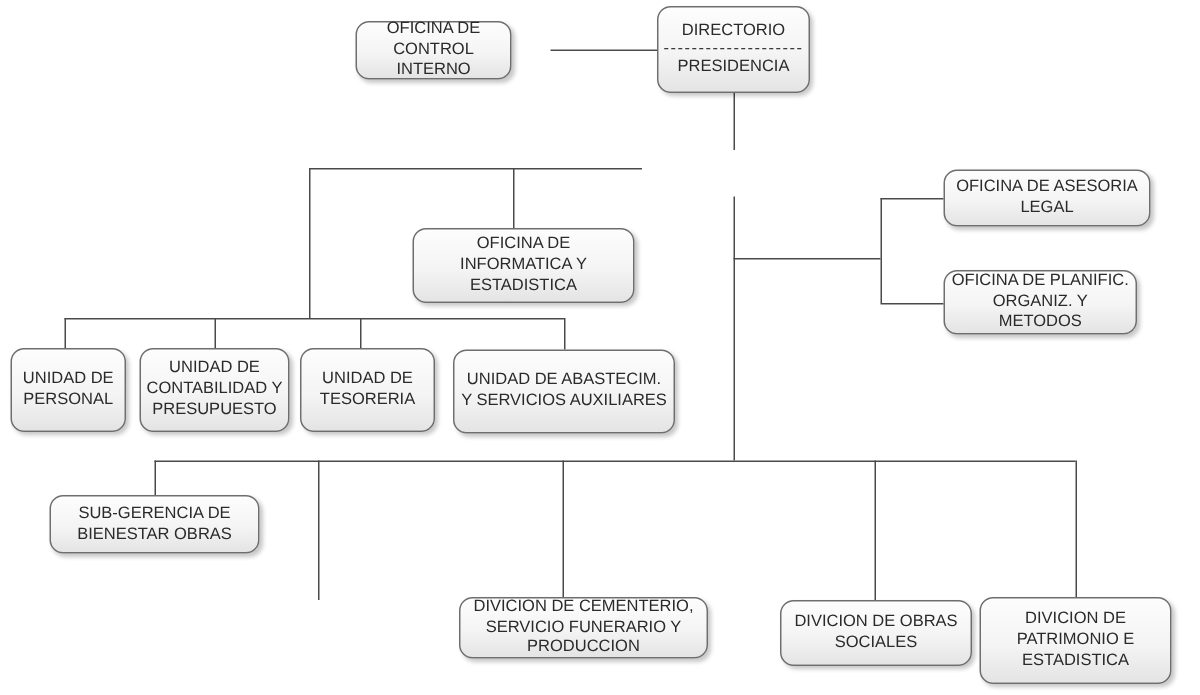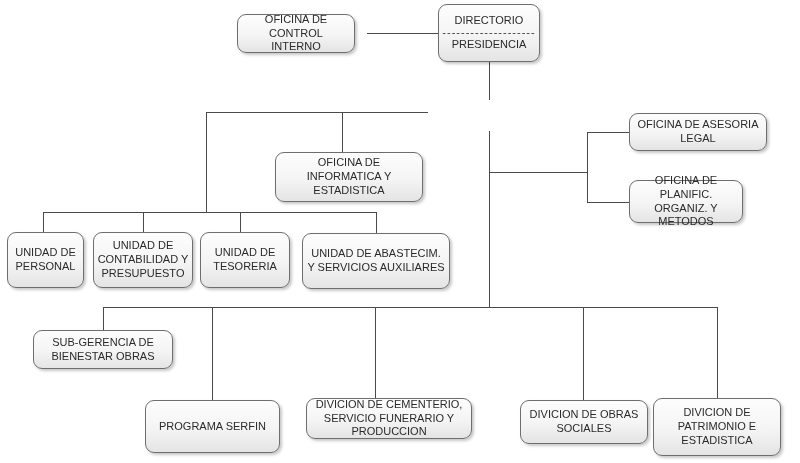--- a/index.html
+++ b/index.html
@@ -46,38 +46,38 @@
   <div class="edge h" style="left:587px;top:132px;width:42px"></div>
   <div class="edge h" style="left:587px;top:202px;width:42px"></div>
 
   <div class="edge h" style="left:103px;top:307px;width:614px"></div>
   <div class="edge v" style="left:103px;top:307px;height:23px"></div>
   <div class="edge v" style="left:212px;top:307px;height:93px"></div>
   <div class="edge v" style="left:375px;top:307px;height:91px"></div>
   <div class="edge v" style="left:583px;top:307px;height:93px"></div>
   <div class="edge v" style="left:717px;top:307px;height:91px"></div>
 
-  <div class="node" style="left:237px;top:14px;width:118px;height:39px">
+  <div class="node" style="left:237px;top:14px;width:104px;height:39px">
     <span class="lbl">OFICINA DE CONTROL
 INTERNO</span>
   </div>
 
   <div class="node" style="left:438px;top:4px;width:102px;height:58px">
     <span class="lbl">DIRECTORIO</span>
     <span class="dash">--------------------</span>
     <span class="lbl">PRESIDENCIA</span>
   </div>
 
 
   <div class="node" style="left:629px;top:113px;width:138px;height:38px">
     <span class="lbl">OFICINA DE ASESORIA
 LEGAL</span>
   </div>
 
-  <div class="node" style="left:629px;top:180px;width:114px;height:43px">
+  <div class="node" style="left:629px;top:180px;width:129px;height:43px">
     <span class="lbl">OFICINA DE PLANIFIC.
 ORGANIZ. Y METODOS</span>
   </div>
 
   <div class="node" style="left:275px;top:152px;width:148px;height:50px">
     <span class="lbl">OFICINA DE
 INFORMATICA Y
 ESTADISTICA</span>
   </div>
 
@@ -100,23 +100,20 @@
   <div class="node" style="left:302px;top:233px;width:148px;height:56px">
     <span class="lbl">UNIDAD DE ABASTECIM.
 Y SERVICIOS AUXILIARES</span>
   </div>
 
   <div class="node" style="left:33px;top:330px;width:140px;height:39px">
     <span class="lbl">SUB-GERENCIA DE
 BIENESTAR OBRAS</span>
   </div>
 
-  <div class="node" style="left:145px;top:400px;width:135px;height:53px">
-    <span class="lbl">PROGRAMA SERFIN</span>
-  </div>
 
   <div class="node" style="left:306px;top:398px;width:166px;height:41px">
     <span class="lbl">DIVICION DE CEMENTERIO,
 SERVICIO FUNERARIO Y
 PRODUCCION</span>
   </div>
 
   <div class="node" style="left:520px;top:400px;width:128px;height:44px">
     <span class="lbl">DIVICION DE OBRAS
 SOCIALES</span>

